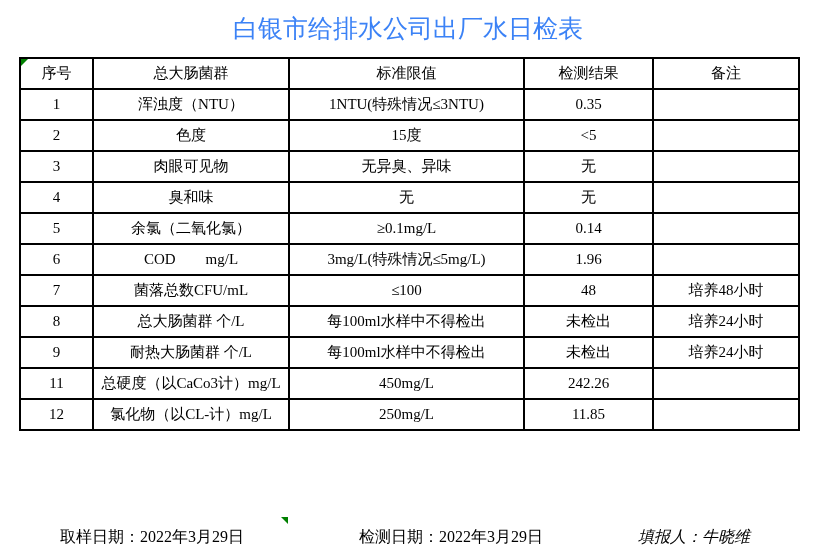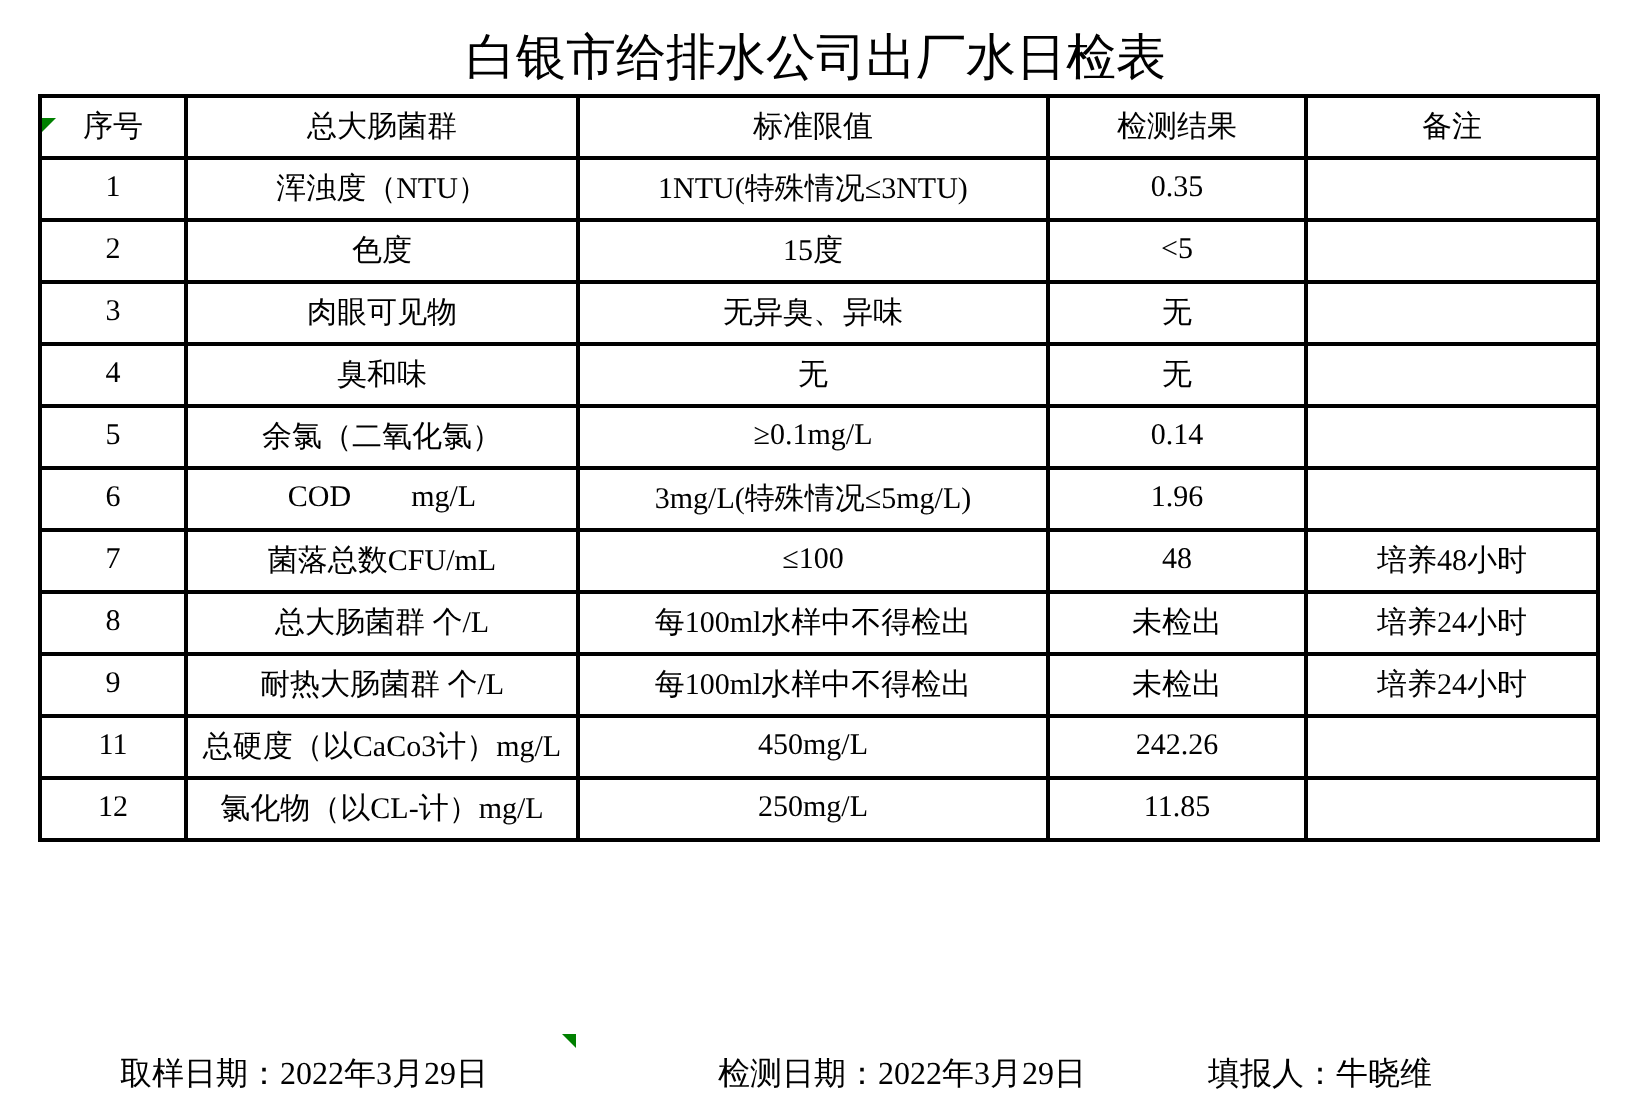--- a/index.html
+++ b/index.html
@@ -22,26 +22,26 @@
   .title {
     position: absolute;
     left: 0;
     top: 12px;
     width: 816px;
     margin: 0;
     text-align: center;
     font-size: 25px;
     font-weight: normal;
     letter-spacing: 0px;
-    color: #000000;
+    color: #3b82f6;
   }
   table.inspection {
     position: absolute;
     left: 19px;
-    top: 47px;
+    top: 57px;
     width: 779px;
     border-collapse: collapse;
     table-layout: fixed;
   }
   table.inspection th,
   table.inspection td {
     border: 2px solid #000000;
     font-size: 15px;
     font-weight: normal;
     text-align: center;
@@ -83,21 +83,21 @@
     width: 680px;
     height: 24px;
     font-size: 16px;
   }
   .footer-line span {
     position: absolute;
     white-space: pre;
   }
   .footer-sampling { left: 60px; }
   .footer-test     { left: 359px; }
-  .footer-reporter { left: 604px; }
+  .footer-reporter { left: 638px; font-style: italic; }
 </style>
 </head>
 <body>
 
 <div class="page">
 
   <h1 class="title">白银市给排水公司出厂水日检表</h1>
 
   <table class="inspection">
     <colgroup>

